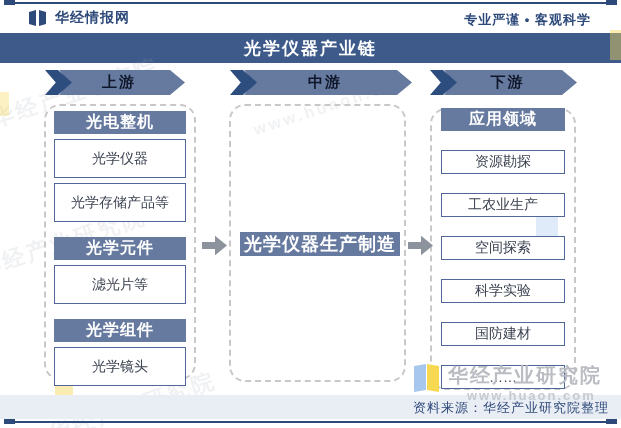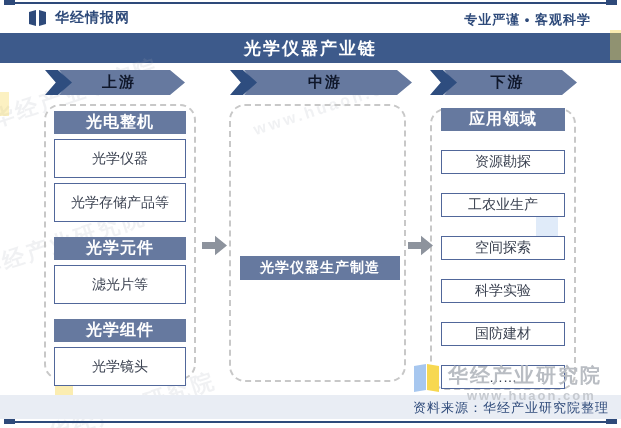--- a/index.html
+++ b/index.html
@@ -38,21 +38,21 @@
   
   .up-stack { position:absolute; left:54px; top:111px; width:132px; display:flex; flex-direction:column; gap:5px; }
   .group-gap { margin-top:10px; }
   .seg-header { height:23px; background:#66799f; color:#fff; display:flex; align-items:center; justify-content:center;
     font-size:16px; font-weight:bold; letter-spacing:1px; }
   .seg-item { height:39px; background:#ffffff; border:1px solid #51679a; color:#3a4150;
     display:flex; align-items:center; justify-content:center; font-size:14px; }
 
   
   .process-box { position:absolute; left:240px; top:232px; width:160px; height:24px; background:#66799f;
-    display:flex; align-items:center; justify-content:center; color:#fff; font-size:14px; font-weight:bold; letter-spacing:1px;margin-top:24px; }
+    display:flex; align-items:center; justify-content:center; color:#fff; font-size:18px; font-weight:bold; letter-spacing:1px; }
 
   
   .down-stack { position:absolute; left:441px; top:108px; width:124px; display:flex; flex-direction:column; }
   .down-stack .seg-item { height:24px; margin-top:19px; }
   .down-stack .seg-item:first-of-type { margin-top:5px; }
 
   
   .flow-arrow { position:absolute; width:25px; height:21px; background:#8d939d;
     clip-path: polygon(0 33%, 52% 33%, 52% 4%, 100% 50%, 52% 96%, 52% 67%, 0 67%); }
 

